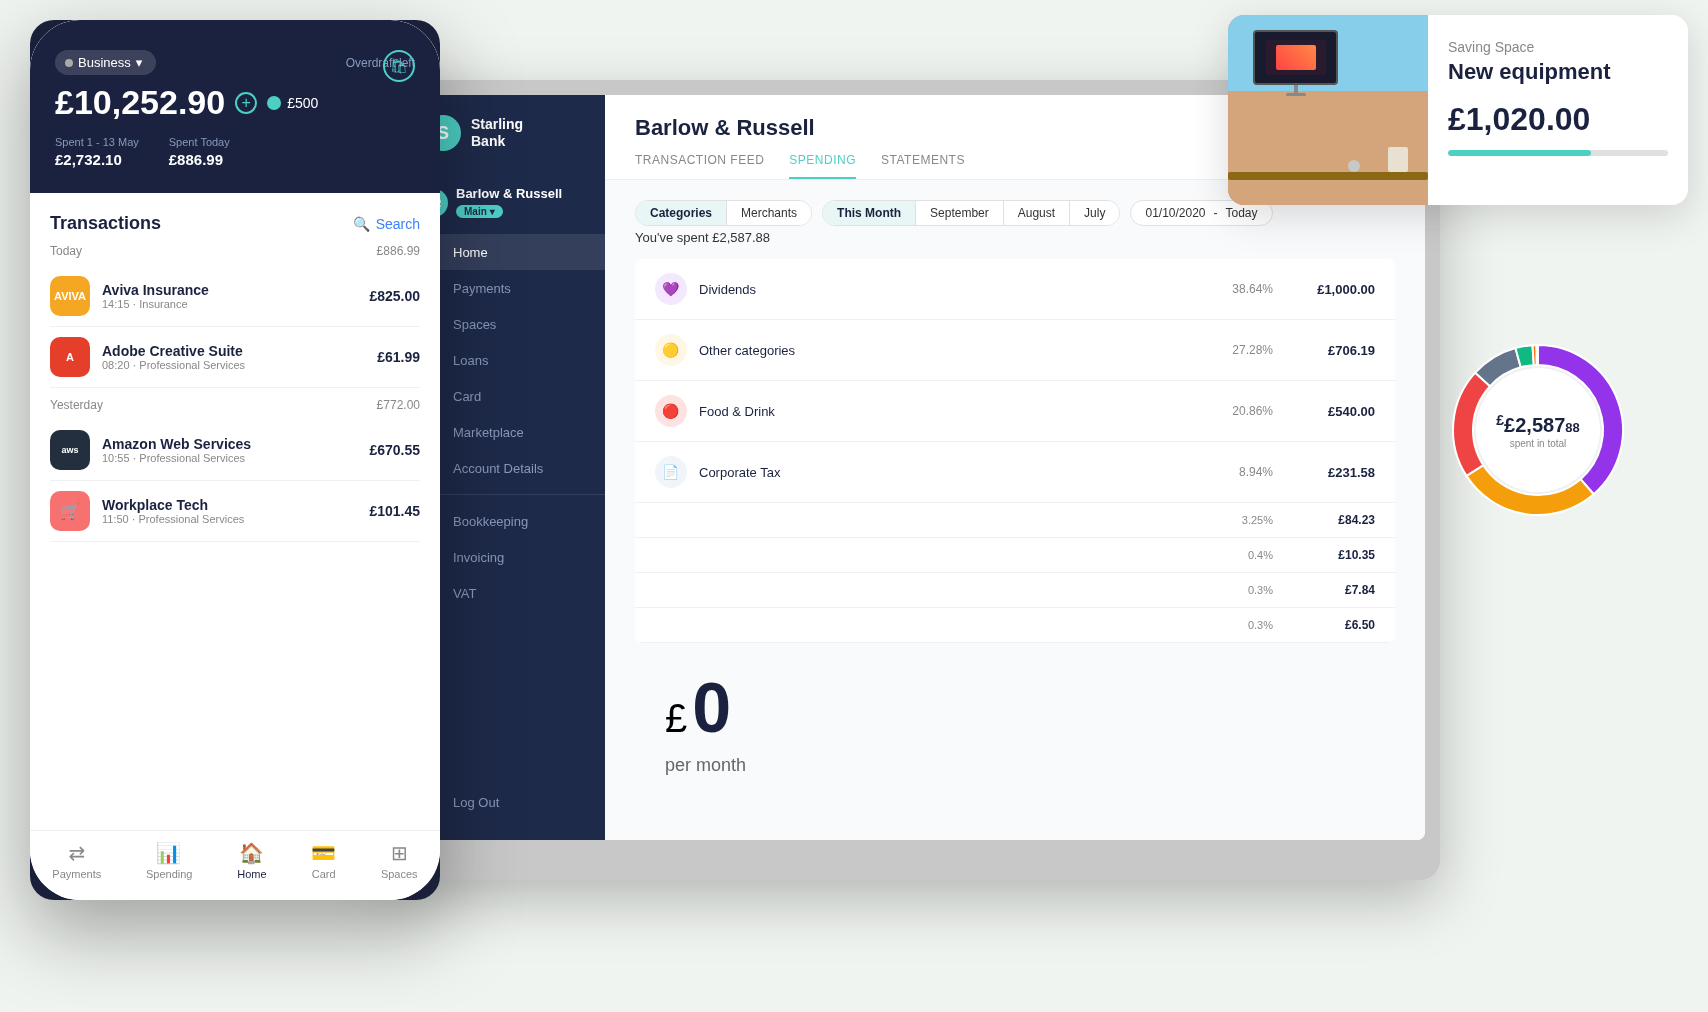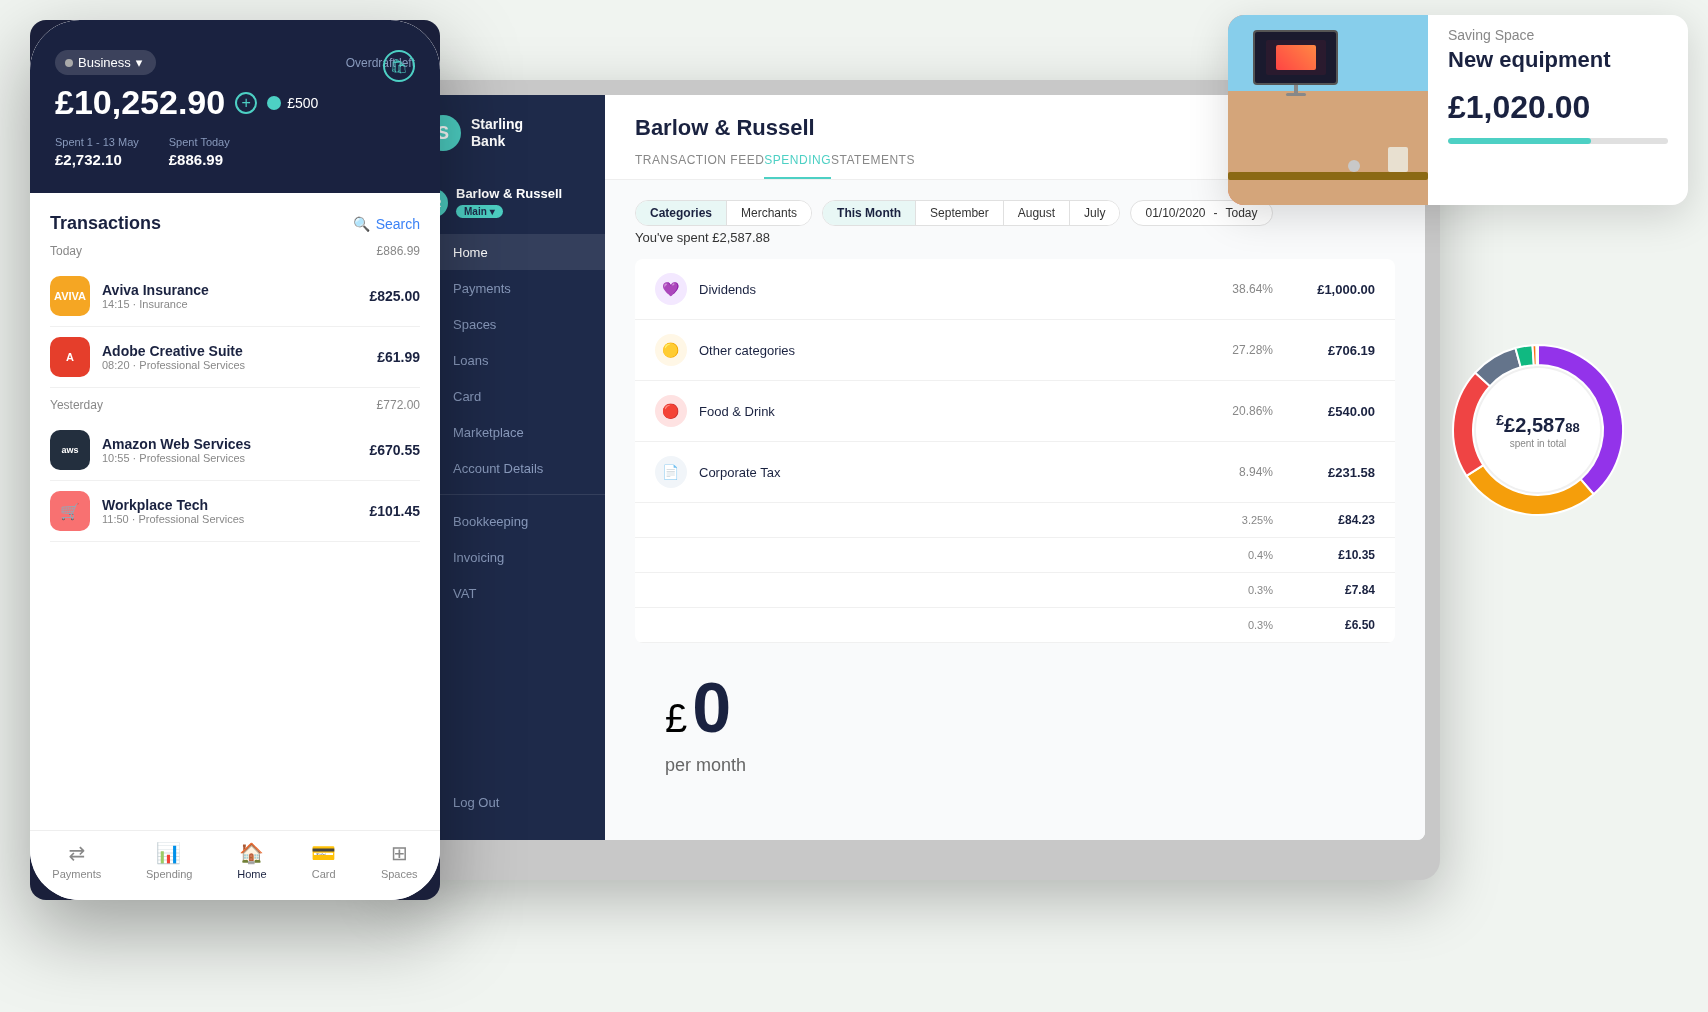--- a/index.html
+++ b/index.html
@@ -18,21 +18,21 @@
       left: 30px;
       top: 20px;
       width: 420px;
       height: 900px;
       z-index: 10;
     }
     .phone-shell {
       width: 410px;
       height: 880px;
       background: #1a1f3a;
-      border-radius: 16px;
+      border-radius: 24px;
       box-shadow: 0 30px 80px rgba(0,0,0,0.35);
       overflow: hidden;
       position: relative;
     }
     .phone-screen {
       width: 100%;
       height: 100%;
       background: #ffffff;
       border-radius: 50px;
       overflow: hidden;
@@ -292,21 +292,21 @@
       padding: 20px 30px 0;
       border-bottom: 1px solid #eee;
     }
     .company-name {
       font-size: 22px;
       font-weight: 700;
       color: #1a2240;
       margin-bottom: 12px;
     }
     .main-tabs {
-      display: flex; 
+      display: flex; gap: 25px;
     }
     .main-tab {
       font-size: 12px;
       color: #888;
       padding-bottom: 10px;
       cursor: pointer;
       border-bottom: 2px solid transparent;
       text-transform: uppercase;
       letter-spacing: 0.5px;
     }
@@ -435,21 +435,21 @@
       flex-shrink: 0;
       display: flex; align-items: center; justify-content: center;
       overflow: hidden;
     }
     .desk-scene {
       width: 100%; height: 100%;
       background: linear-gradient(to bottom, #87CEEB 40%, #d4a57a 40%);
       position: relative;
     }
     .saving-card-info {
-      padding: 12px 20px;
+      padding: 24px 20px;
       flex: 1;
     }
     .saving-subtitle { font-size: 14px; color: #888; margin-bottom: 4px; }
     .saving-title { font-size: 22px; font-weight: 700; color: #1a2240; margin-bottom: 16px; }
     .saving-amount { font-size: 32px; font-weight: 700; color: #1a2240; margin-bottom: 12px; }
     .saving-progress {
       height: 6px;
       background: #e0e0e0;
       border-radius: 3px;
       overflow: hidden;

